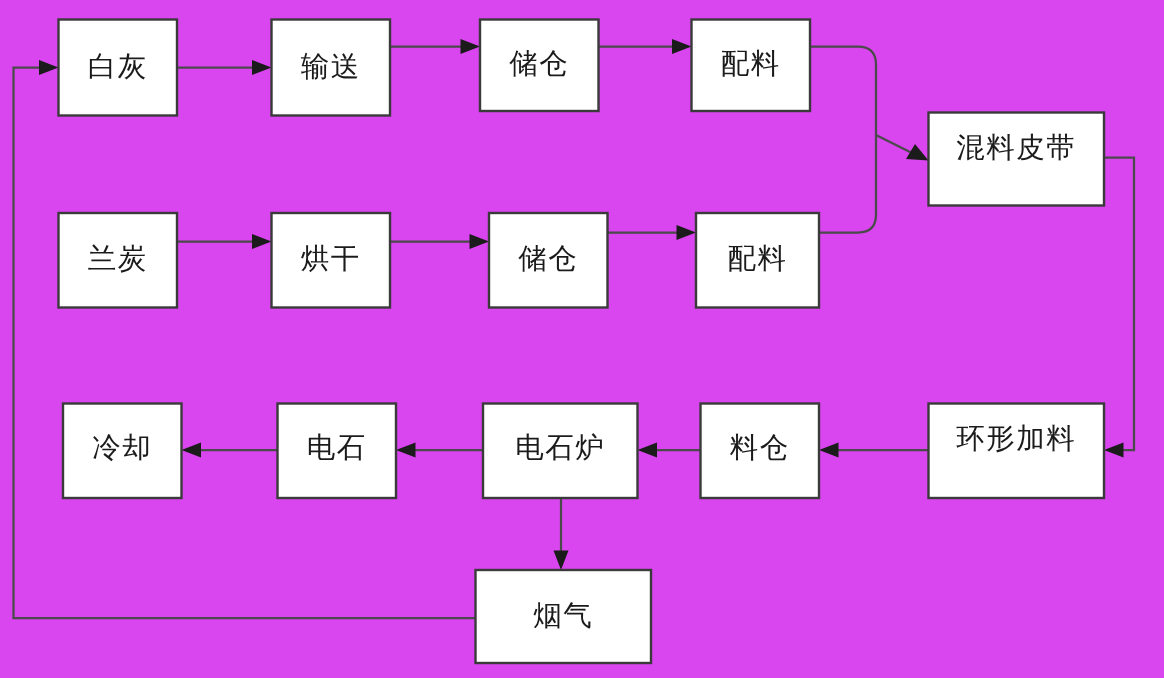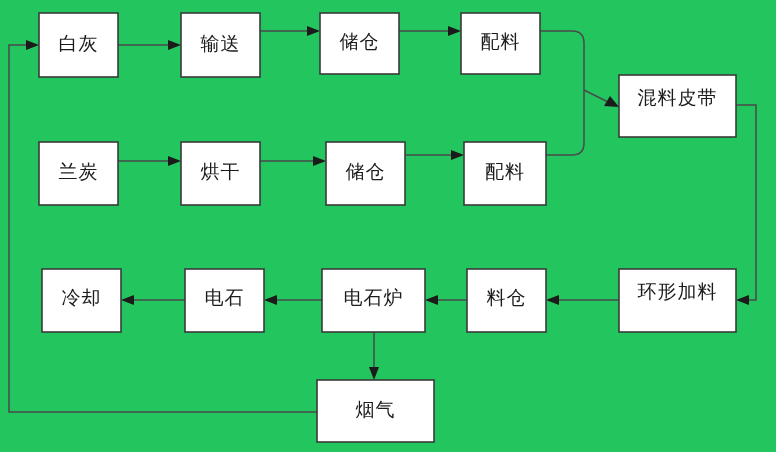--- a/index.html
+++ b/index.html
@@ -8,21 +8,21 @@
     padding: 0;
     background: #ffffff;
   }
   body {
     font-family: "Liberation Serif", "DejaVu Serif", serif;
   }
   #diagram-root {
     position: relative;
     width: 776px;
     height: 452px;
-    background: #22c55e;
+    background: #d946ef;
     overflow: hidden;
   }
   #flow-svg {
     display: block;
     width: 776px;
     height: 452px;
   }
   .node-rect {
     fill: #ffffff;
     stroke: #3a3a3a;

